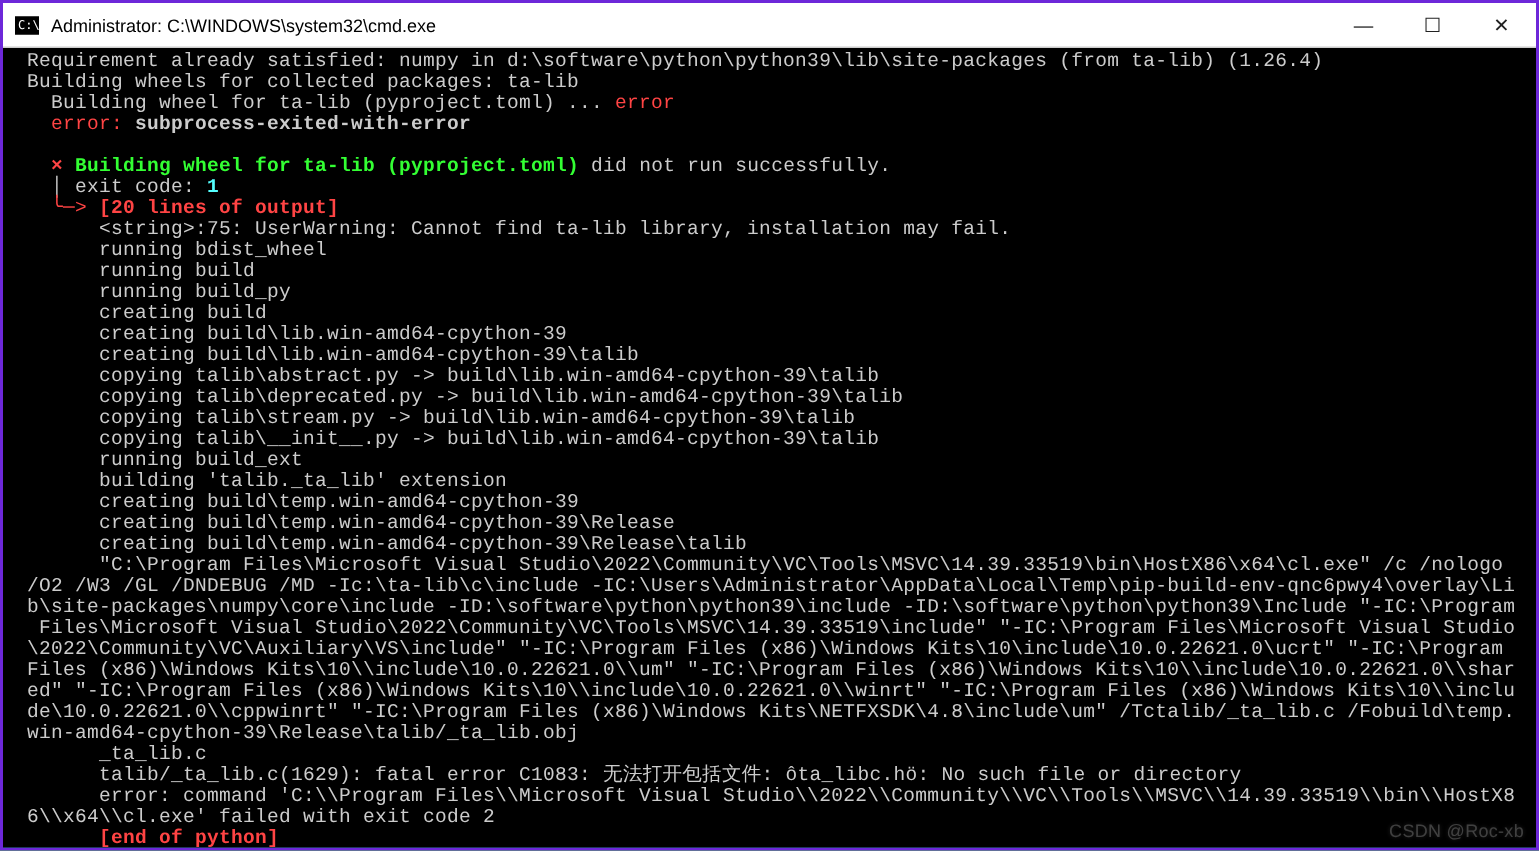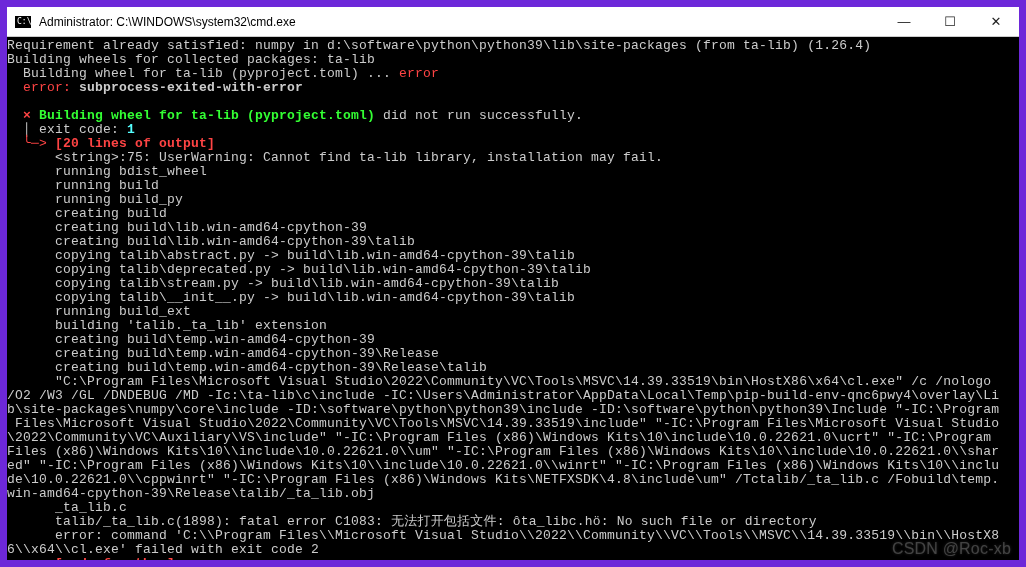--- a/index.html
+++ b/index.html
@@ -1,29 +1,29 @@
 <!DOCTYPE html>
 <html><head>
 <meta charset="utf-8">
 <style>
   * { margin:0; padding:0; box-sizing:border-box; }
   html,body { width:1026px; height:567px; font-family:"Segoe UI",Tahoma,sans-serif; overflow:hidden; background:#f0f0f0; }
-  .window { width:1026px; height:567px; display:flex; flex-direction:column; border:7px solid #6d28d9; background:#14b8a6;justify-content:space-between; }
+  .window { width:1026px; height:567px; display:flex; flex-direction:column; border:2px solid #6d28d9; background:#14b8a6;justify-content:space-between; }
   .titlebar { height:30px; background:#fff; border-bottom:1px solid #ccc; display:flex; align-items:center; font-size:12px; color:#000; }
   .titlebar .icon { width:16px; height:12px; margin:0 6px 0 8px; background:#000; border:1px solid #000; position:relative; }
   .titlebar .icon::after { content:"C:\\"; color:#fff; font:8px/10px Consolas,monospace; position:absolute; left:1px; top:0; }
   .titlebar .title { flex:1; padding-left:2px; white-space:nowrap; overflow:hidden; }
   .winbtns { display:flex; height:100%; }
   .winbtn { width:46px; height:100%; display:flex; align-items:center; justify-content:center; font-size:13px; color:#222; }
-  .term { flex:1; background:#000; font:13px/14px Consolas,"Courier New",monospace; color:#ccc; padding:2px 4px 4px 0; white-space:pre; overflow:hidden; position:relative; letter-spacing:0.2px; }
+  .term { flex:1; background:#000; font:13px/14px Consolas,"Courier New",monospace; color:#ccc; padding:2px 4px 4px 16px; white-space:pre; overflow:hidden; position:relative; letter-spacing:0.2px; }
   .red { color:#ff4444; }
   .green { color:#33ff33; }
   .cyan { color:#55ffff; }
   .bold { font-weight:bold; }
-  .watermark { position:absolute; right:8px; bottom:4px; font-size:16px; color:rgba(255,255,255,0.22); font-family:sans-serif; text-shadow:0 0 3px rgba(255,255,255,0.15); }
+  .watermark { position:absolute; right:8px; bottom:4px; font-size:12px; color:rgba(255,255,255,0.22); font-family:sans-serif; text-shadow:0 0 3px rgba(255,255,255,0.15); }
 </style>
 </head>
 <body>
 
 <div class="window">
   <div class="titlebar">
     <div class="icon"></div>
     <div class="title">Administrator: C:\WINDOWS\system32\cmd.exe</div>
     <div class="winbtns">
       <div class="winbtn">—</div>
@@ -59,21 +59,21 @@
 <span>      "C:\Program Files\Microsoft Visual Studio\2022\Community\VC\Tools\MSVC\14.39.33519\bin\HostX86\x64\cl.exe" /c /nologo
 /O2 /W3 /GL /DNDEBUG /MD -Ic:\ta-lib\c\include -IC:\Users\Administrator\AppData\Local\Temp\pip-build-env-qnc6pwy4\overlay\Li
 b\site-packages\numpy\core\include -ID:\software\python\python39\include -ID:\software\python\python39\Include "-IC:\Program
  Files\Microsoft Visual Studio\2022\Community\VC\Tools\MSVC\14.39.33519\include" "-IC:\Program Files\Microsoft Visual Studio
 \2022\Community\VC\Auxiliary\VS\include" "-IC:\Program Files (x86)\Windows Kits\10\include\10.0.22621.0\ucrt" "-IC:\Program 
 Files (x86)\Windows Kits\10\\include\10.0.22621.0\\um" "-IC:\Program Files (x86)\Windows Kits\10\\include\10.0.22621.0\\shar
 ed" "-IC:\Program Files (x86)\Windows Kits\10\\include\10.0.22621.0\\winrt" "-IC:\Program Files (x86)\Windows Kits\10\\inclu
 de\10.0.22621.0\\cppwinrt" "-IC:\Program Files (x86)\Windows Kits\NETFXSDK\4.8\include\um" /Tctalib/_ta_lib.c /Fobuild\temp.
 win-amd64-cpython-39\Release\talib/_ta_lib.obj</span>
 <span>      _ta_lib.c</span>
-<span>      talib/_ta_lib.c(1898): fatal error C1083: 无法打开包括文件: ôta_libc.hö: No such file or directory</span>
+<span>      talib/_ta_lib.c(1629): fatal error C1083: 无法打开包括文件: ôta_libc.hö: No such file or directory</span>
 <span>      error: command 'C:\\Program Files\\Microsoft Visual Studio\\2022\\Community\\VC\\Tools\\MSVC\\14.39.33519\\bin\\HostX8
 6\\x64\\cl.exe' failed with exit code 2</span>
 <span class="red bold">      [end of python]</span>
 <span></span>
 
 
 
 
 <div class="watermark">CSDN @Roc-xb</div></div>
 </div>

